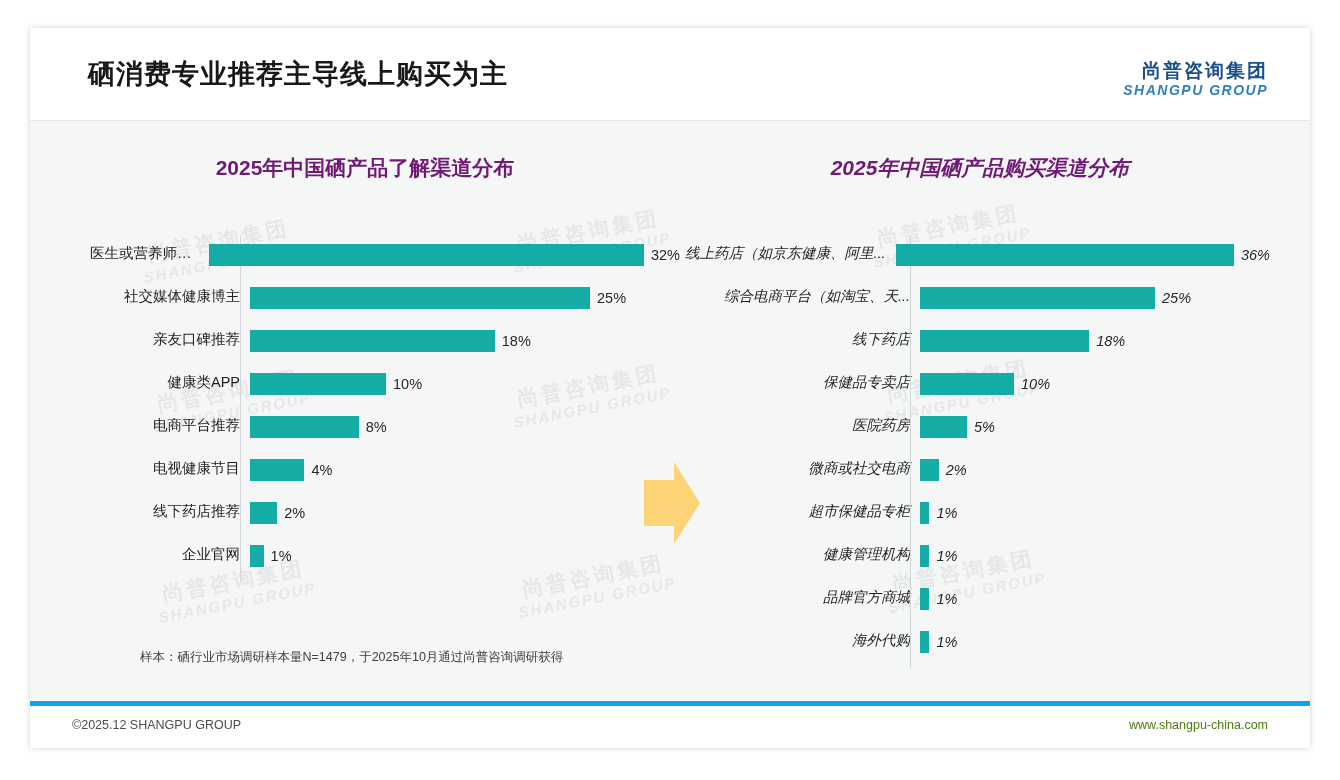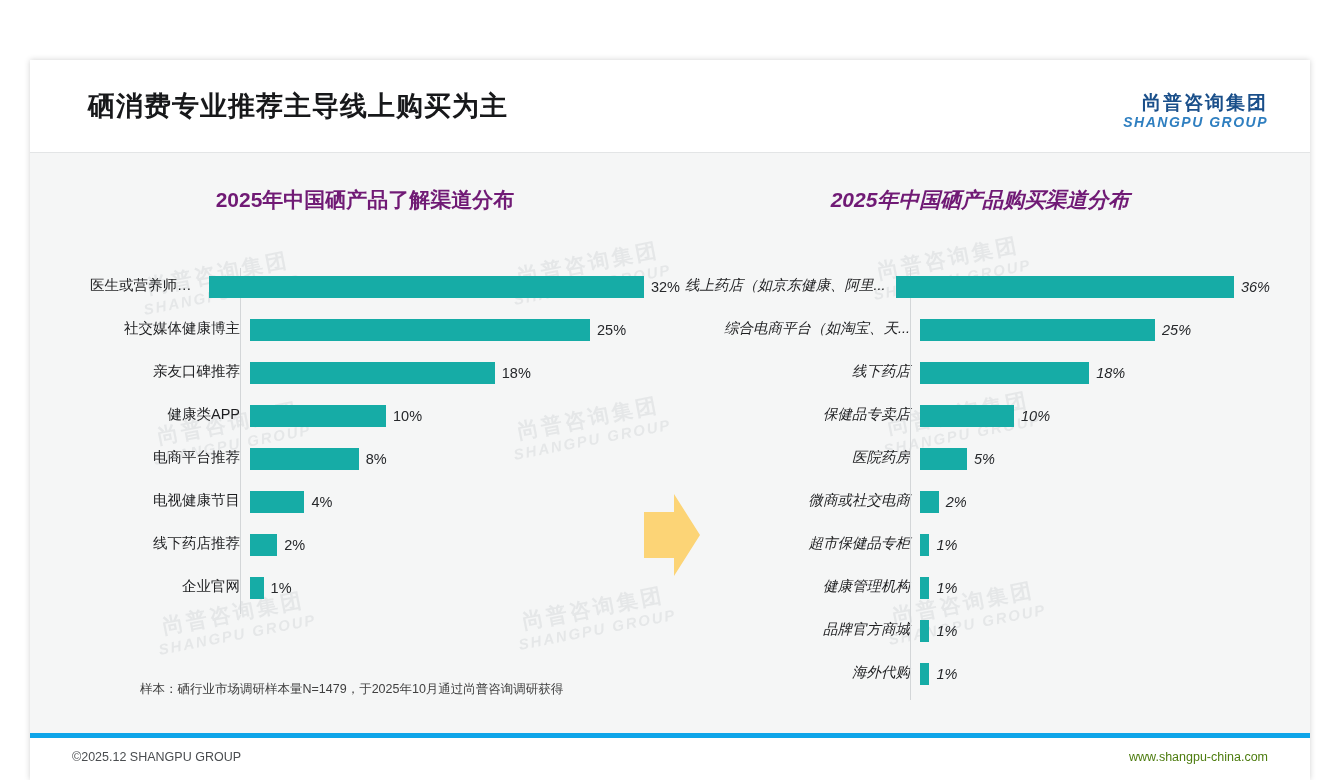--- a/index.html
+++ b/index.html
@@ -15,21 +15,20 @@
   }
   .slide {
     position: absolute;
     left: 30px;
     top: 28px;
     width: 1280px;
     height: 720px;
     background: #f5f6f6;
     box-shadow: 0 0 6px rgba(0,0,0,0.18);
     overflow: hidden;
-    margin-top: 32px;
   }
   
   .header {
     position: absolute;
     left: 0; top: 0;
     width: 100%;
     height: 92px;
     background: #ffffff;
     border-bottom: 1px solid #e3e5e6;
   }

